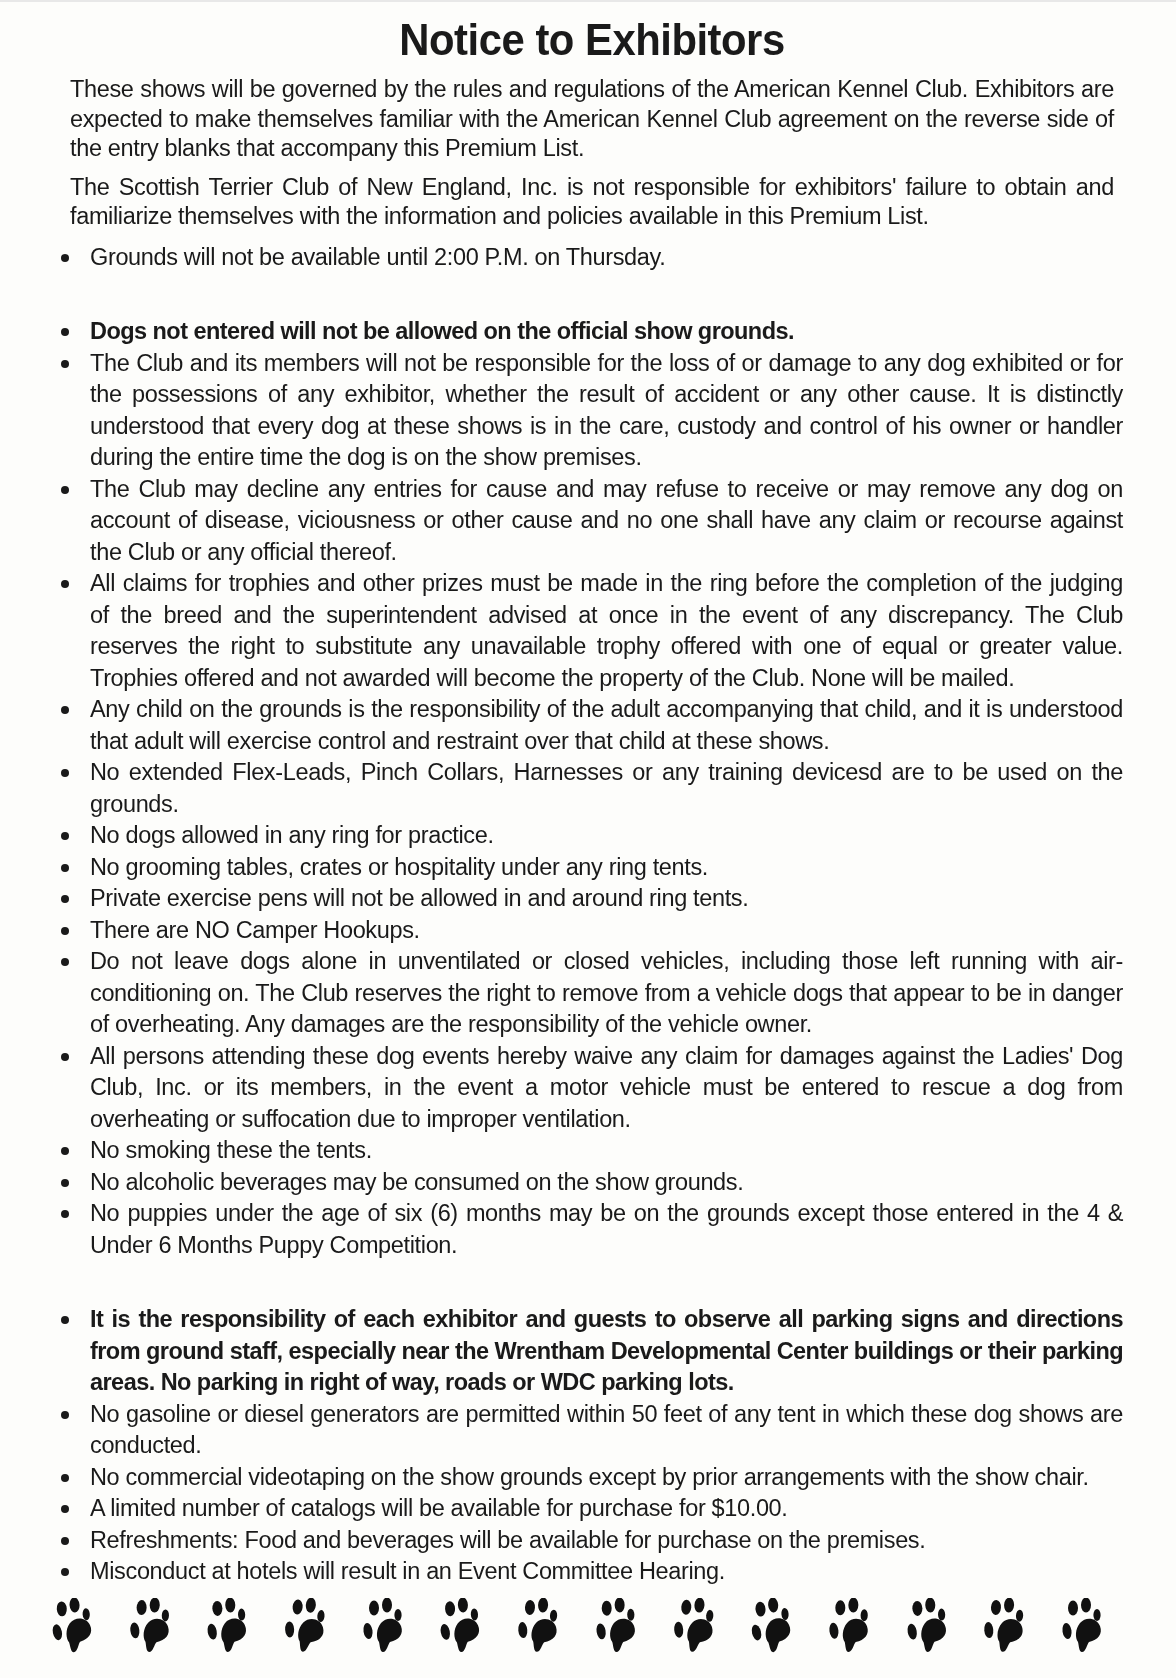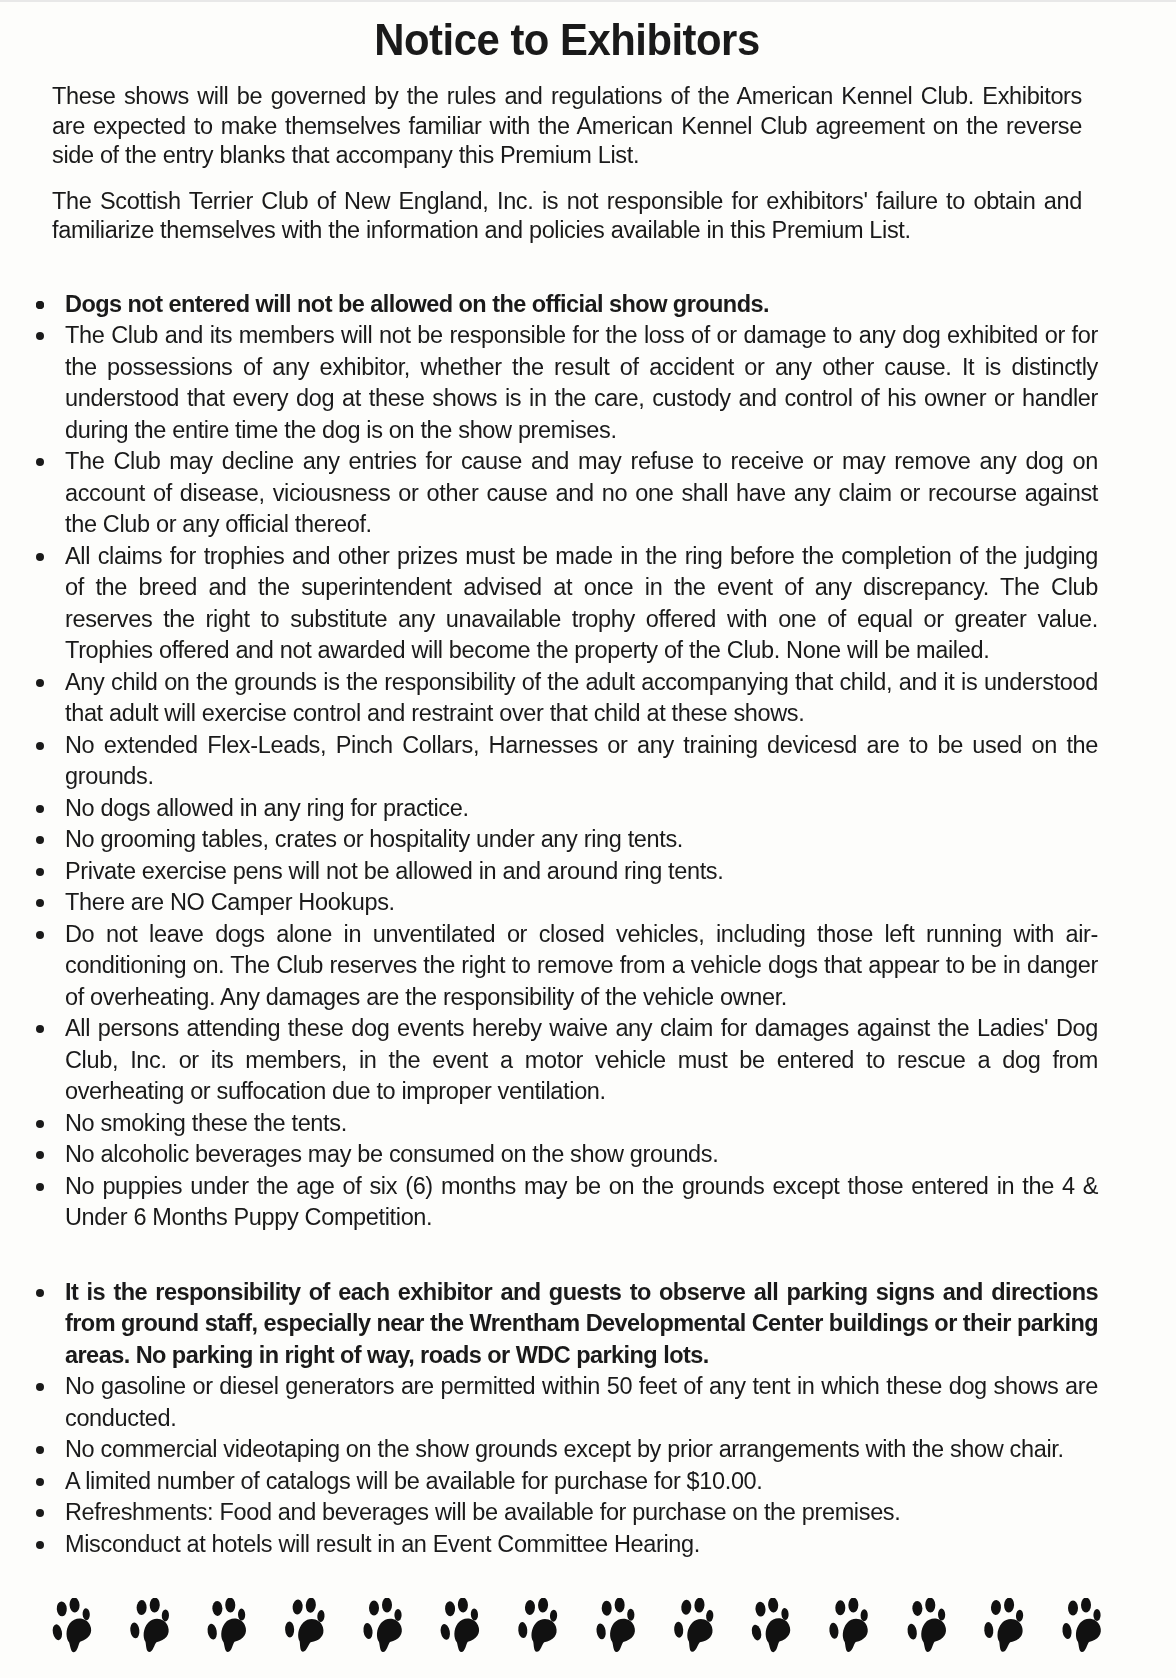--- a/index.html
+++ b/index.html
@@ -6,32 +6,32 @@
     body {
       width: 1176px;
       height: 1678px;
       overflow: hidden;
       background: #fdfdfb;
       color: #1a1a1a;
       font-family: "Liberation Sans", sans-serif;
       position: relative;
     }
     .top-edge { position: absolute; left: 0; top: 0; width: 1176px; height: 2px; background: #e8e8e8; }
-    .page { position: absolute; left: 36px; top: 0; width: 1062px; }
+    .page { position: absolute; left: 61px; top: 0; width: 1062px; }
     h1 {
       margin: 14px 0 0 0;
       text-align: center;
       font-size: 44px;
       font-weight: bold;
       letter-spacing: -0.5px;
       line-height: 52px;
       transform: scaleX(0.95);
     }
     .intro p {
-      margin: 16px;
+      margin: 9px;
       font-size: 23.5px;
       line-height: 29.5px;
       text-align: justify;
       letter-spacing: -0.35px;
     }
     ul.rules {
       list-style: none;
       margin: 10px 0 0 0;
       padding: 0;
     }
@@ -75,21 +75,21 @@
 
 <div class="page">
   <h1>Notice to Exhibitors</h1>
 
   <div class="intro">
     <p>These shows will be governed by the rules and regulations of the American Kennel Club. Exhibitors are expected to make themselves familiar with the American Kennel Club agreement on the reverse side of the entry blanks that accompany this Premium List.</p>
     <p>The Scottish Terrier Club of New England, Inc. is not responsible for exhibitors' failure to obtain and familiarize themselves with the information and policies available in this Premium List.</p>
   </div>
 
   <ul class="rules" id="rules">
-      <li><span class="bullet"></span></li>
+      <li><span class="bullet"></span><span>Grounds will not be available until 2:00 P.M. on Thursday.</span></li>
       <li class="bold"><span class="bullet"></span><span>Dogs not entered will not be allowed on the official show grounds.</span></li>
       <li><span class="bullet"></span><span>The Club and its members will not be responsible for the loss of or damage to any dog exhibited or for the possessions of any exhibitor, whether the result of accident or any other cause. It is distinctly understood that every dog at these shows is in the care, custody and control of his owner or handler during the entire time the dog is on the show premises.</span></li>
       <li><span class="bullet"></span><span>The Club may decline any entries for cause and may refuse to receive or may remove any dog on account of disease, viciousness or other cause and no one shall have any claim or recourse against the Club or any official thereof.</span></li>
       <li><span class="bullet"></span><span>All claims for trophies and other prizes must be made in the ring before the completion of the judging of the breed and the superintendent advised at once in the event of any discrepancy. The Club reserves the right to substitute any unavailable trophy offered with one of equal or greater value. Trophies offered and not awarded will become the property of the Club. None will be mailed.</span></li>
       <li><span class="bullet"></span><span>Any child on the grounds is the responsibility of the adult accompanying that child, and it is understood that adult will exercise control and restraint over that child at these shows.</span></li>
       <li><span class="bullet"></span><span>No extended Flex-Leads, Pinch Collars, Harnesses or any training devicesd are to be used on the grounds.</span></li>
       <li><span class="bullet"></span><span>No dogs allowed in any ring for practice.</span></li>
       <li><span class="bullet"></span><span>No grooming tables, crates or hospitality under any ring tents.</span></li>
       <li><span class="bullet"></span><span>Private exercise pens will not be allowed in and around ring tents.</span></li>
       <li><span class="bullet"></span><span>There are NO Camper Hookups.</span></li>

